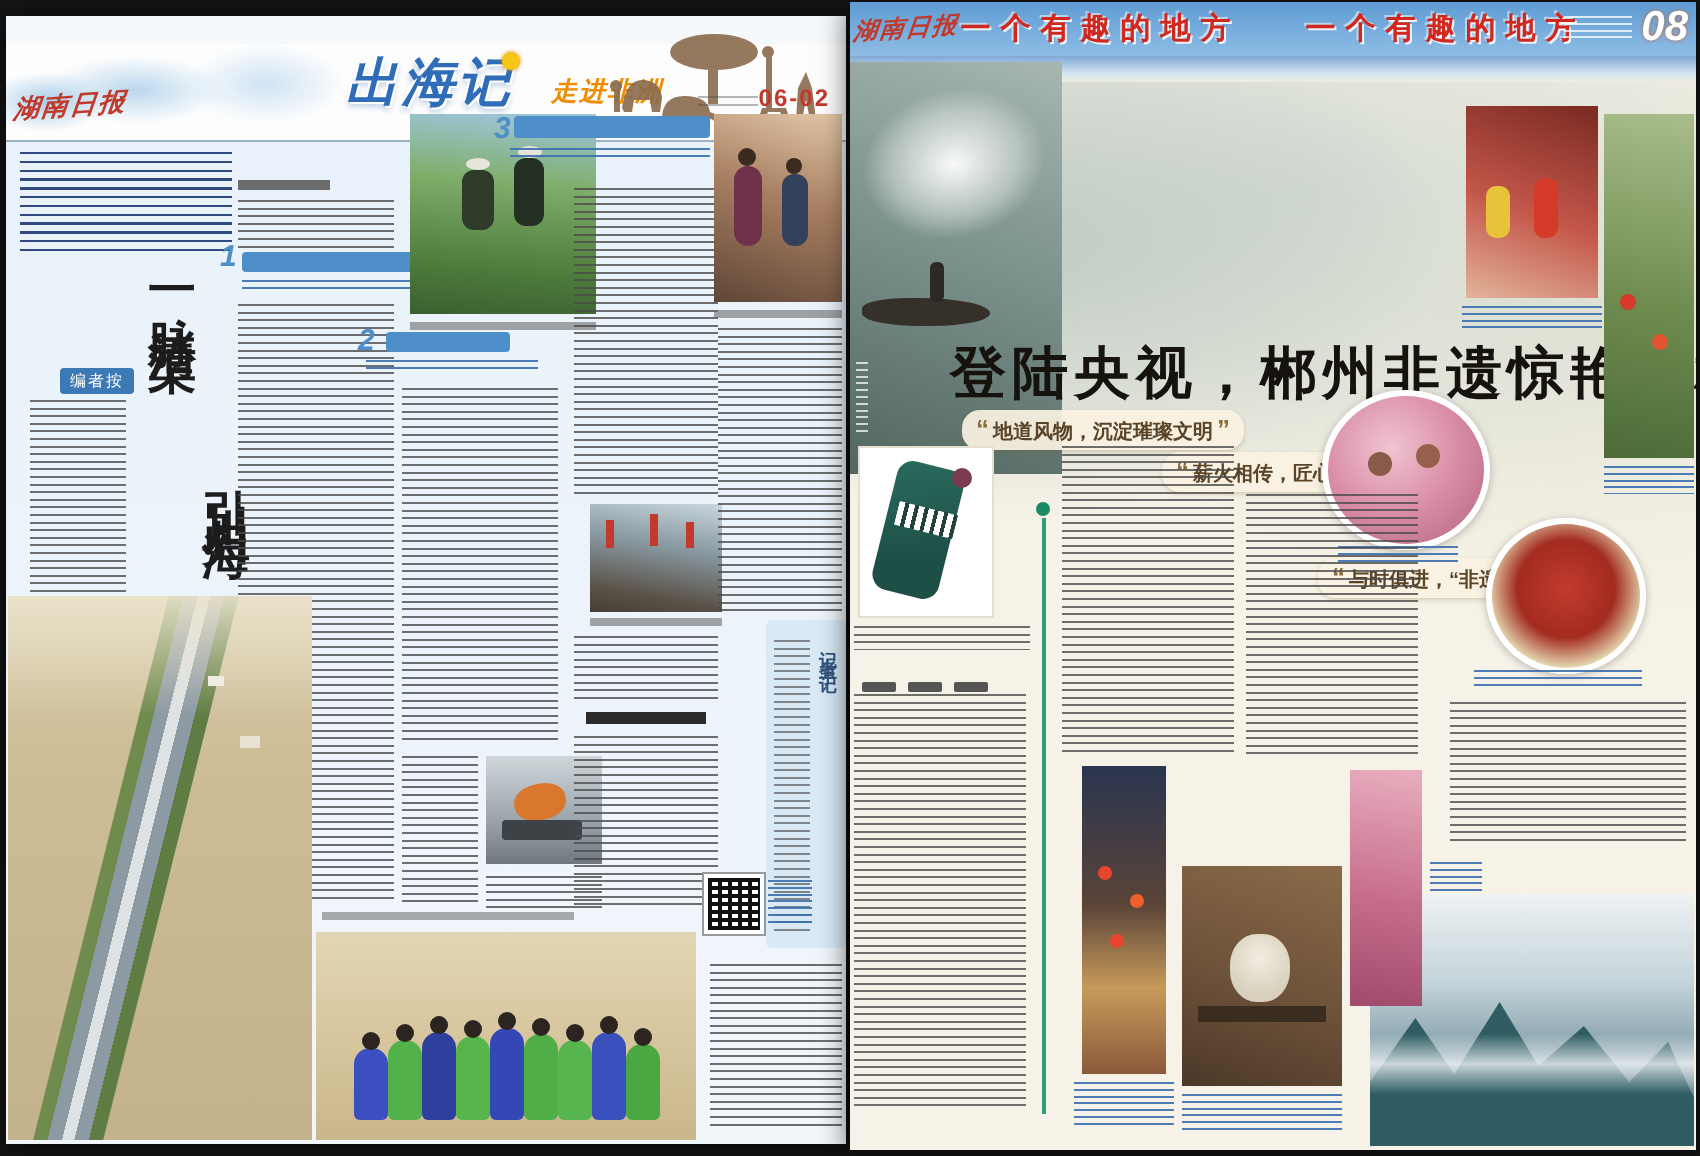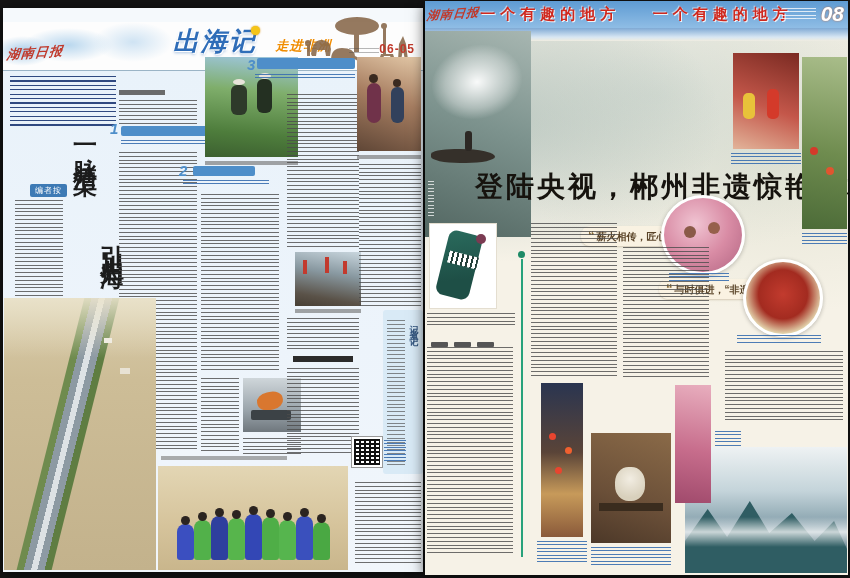--- a/index.html
+++ b/index.html
@@ -89,21 +89,21 @@
       <rect x="92" y="14" width="3" height="26"></rect>
       <path d="M90 40 h12 l2 6 h-3 l-2-4 h-6 l-2 4 h-3 z"></path>
       <circle cx="93" cy="12" r="3"></circle>
       <path d="M108 30 l4-8 3 8 2 16 h-3 l-2-10 -2 10 h-3 z"></path>
     </g>
   </svg>
 
   <div class="abs" style="right:44px;top:40px;width:30px;height:7px;">
     <div class="tx" style="width:30px;height:7px;opacity:.5;"></div>
   </div>
-  <div class="abs lp-pageno" style="right:8px;top:34px;">06-05</div>
+  <div class="abs lp-pageno" style="right:8px;top:34px;">06-02</div>
   <div class="abs" style="left:0;top:62px;width:420px;height:1px;background:#9bb4c6;"></div>
 
   <div class="abs tx-ink" style="left:7px;top:68px;width:106px;height:52px;"></div>
 
   <div class="abs v-head" style="left:66px;top:124px;">一脉清渠</div>
   <div class="abs v-head" style="left:93px;top:218px;">引川归海</div>
 
   <div class="abs tag" style="left:27px;top:176px;">编者按</div>
   <div class="abs tx" style="left:12px;top:192px;width:48px;height:106px;"></div>
 
@@ -207,20 +207,21 @@
 
   <div class="abs photo" style="left:0;top:30px;width:106px;height:206px;background:linear-gradient(200deg,#a7b6b1 0%,#7d938e 45%,#526661 100%);">
     <div class="abs" style="left:6px;top:14px;width:92px;height:74px;border-radius:50%;transform:rotate(-14deg);background:radial-gradient(closest-side,rgba(255,255,255,.95),rgba(255,255,255,.35) 70%,rgba(255,255,255,0));"></div>
     <div class="abs" style="left:6px;top:118px;width:64px;height:14px;border-radius:40% 60% 50% 50%;background:#35302a;"></div>
     <div class="abs" style="left:40px;top:100px;width:7px;height:20px;border-radius:3px;background:#2c2824;"></div>
     <div class="abs tx-white" style="left:3px;top:150px;width:6px;height:36px;opacity:.8;"></div>
   </div>
 
   <div class="abs rp-headline" style="left:50px;top:167px;">登陆央视，郴州非遗惊艳亮相</div>
 
+  <div class="abs subhead" style="left:56px;top:204px;">地道风物，沉淀璀璨文明</div>
   <div class="abs subhead" style="left:156px;top:225px;">薪火相传，匠心坚守技艺</div>
   <div class="abs subhead" style="left:234px;top:278px;">与时俱进，“非遗”孕育未来</div>
 
   <div class="abs photo" style="left:308px;top:52px;width:66px;height:96px;background:linear-gradient(200deg,#7a2a22 0%,#c4574a 55%,#e2b49a 100%);">
     <div class="abs" style="left:10px;top:40px;width:12px;height:26px;border-radius:5px;background:#e8c23a;"></div>
     <div class="abs" style="left:34px;top:36px;width:12px;height:30px;border-radius:5px;background:#d43a2a;"></div>
   </div>
   <div class="abs tx-blue" style="left:306px;top:152px;width:70px;height:12px;"></div>
 
   <div class="abs photo" style="left:377px;top:56px;width:45px;height:172px;background:linear-gradient(190deg,#a9bd8a 0%,#6f8c4f 55%,#4c6b38 100%);">

